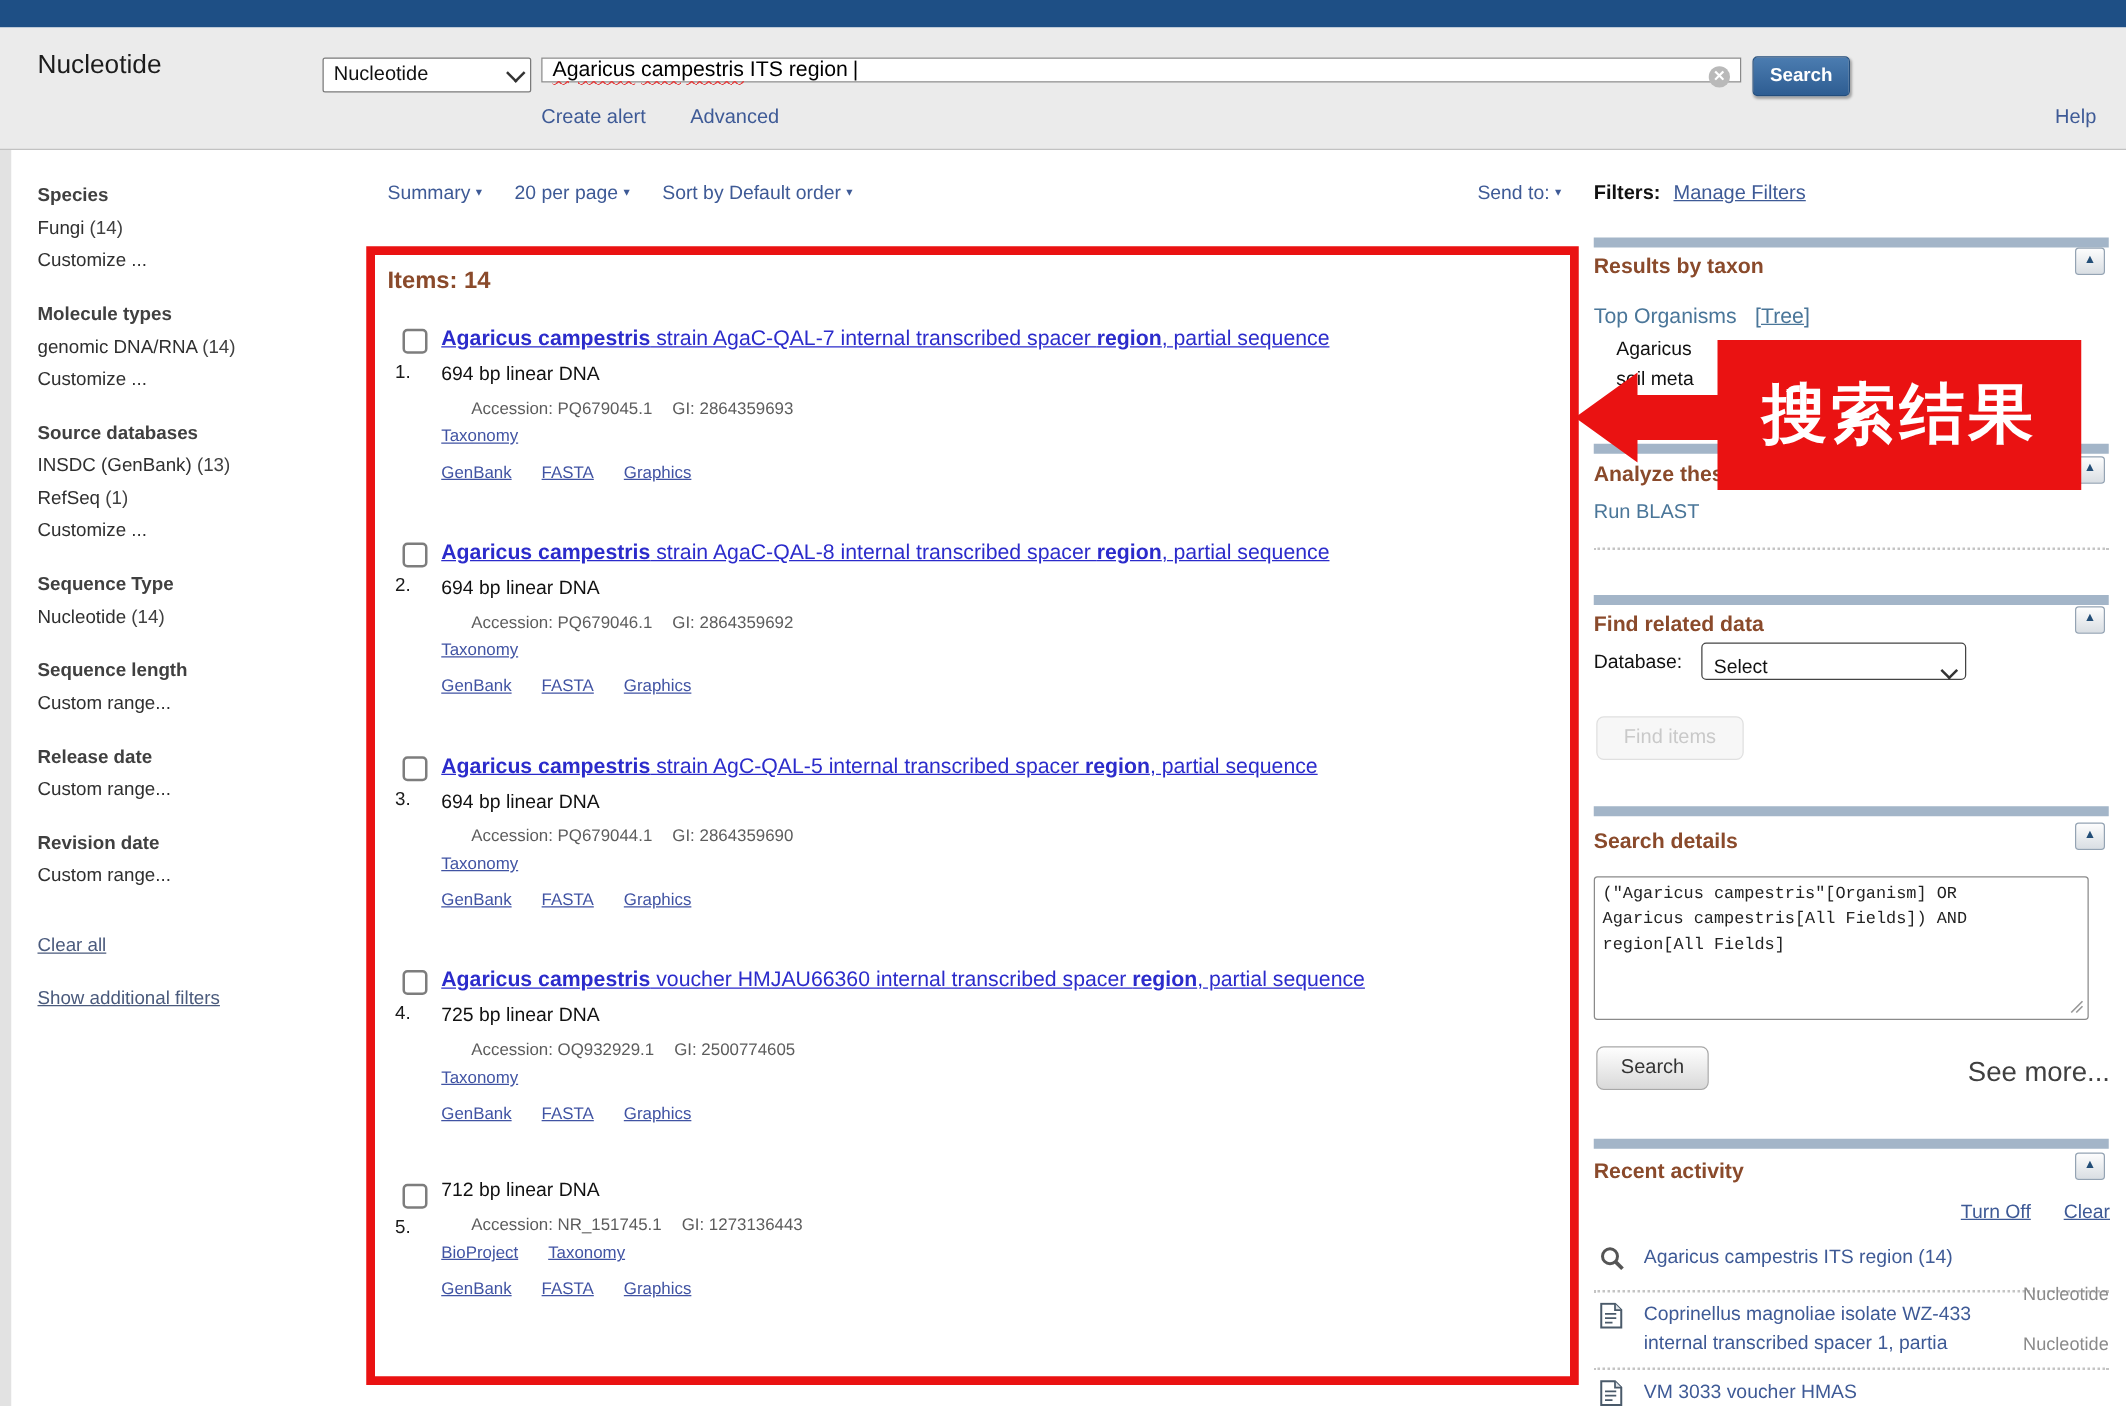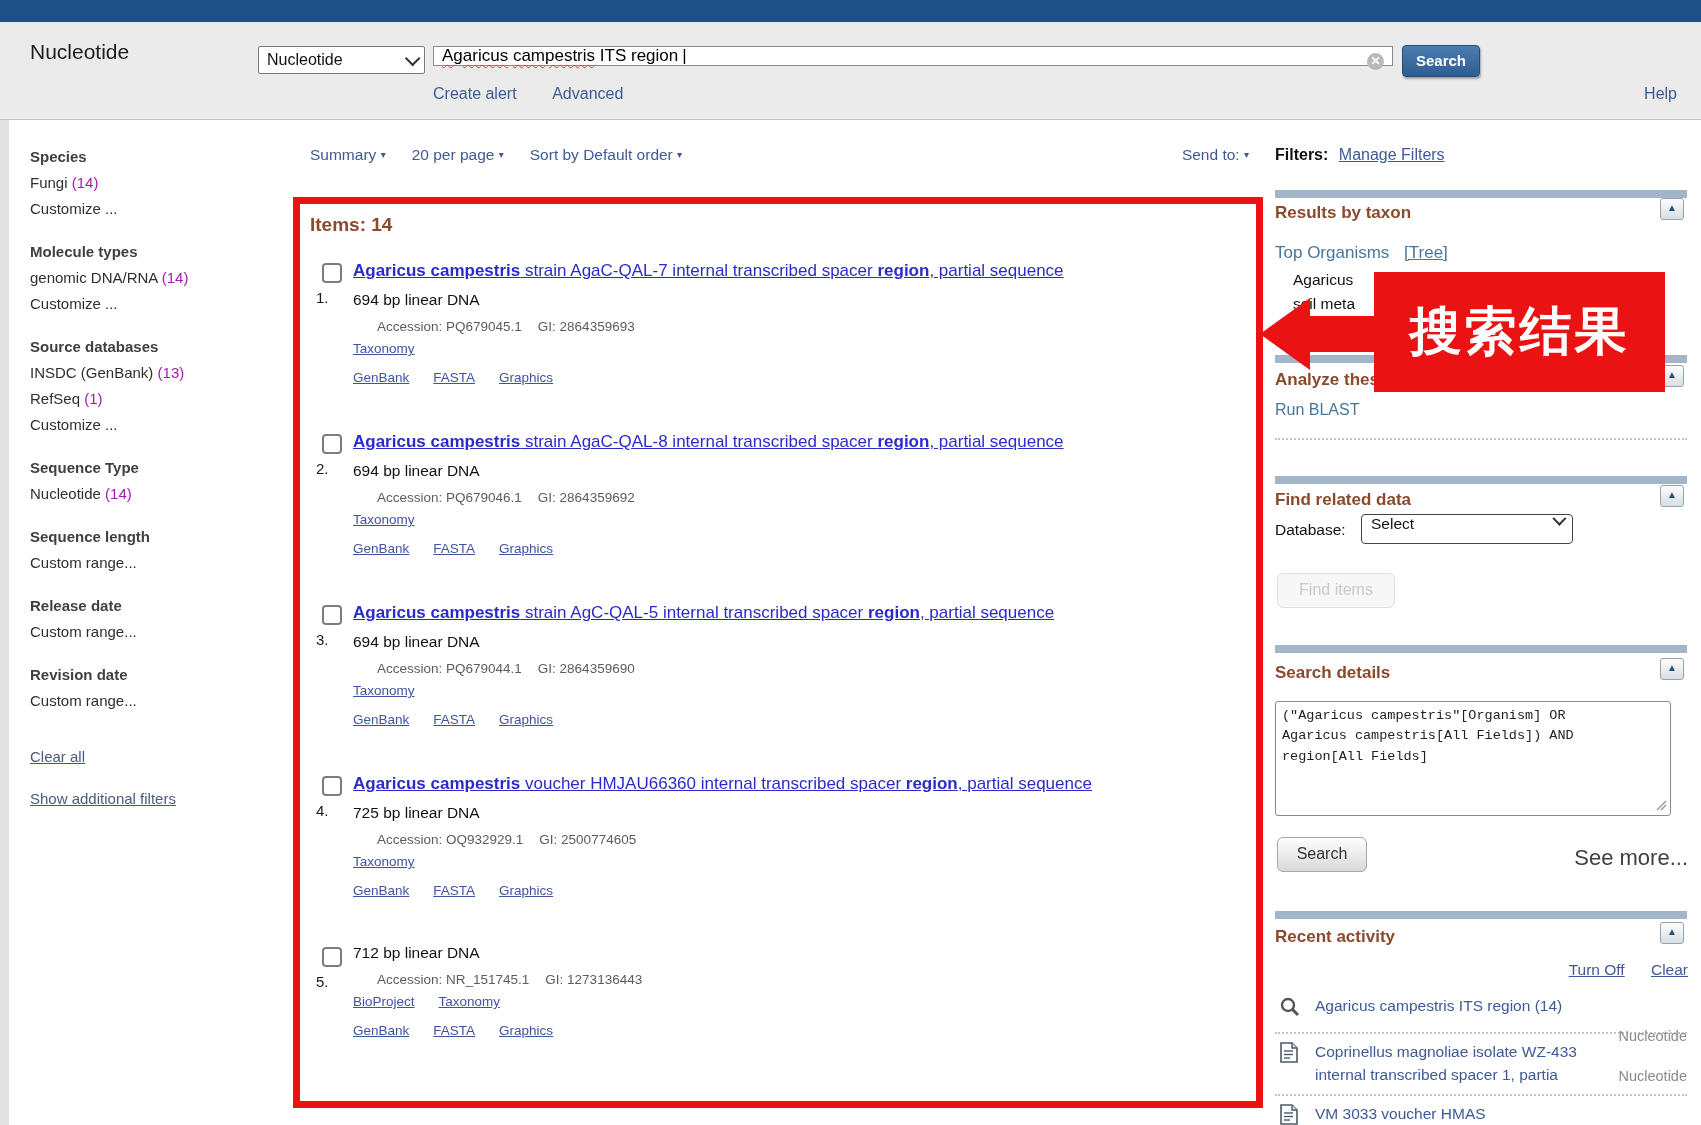--- a/index.html
+++ b/index.html
@@ -25,21 +25,21 @@
               color:#fff;font-weight:bold;font-size:15px;text-align:center;line-height:29px;}
   .hdr-links{position:absolute;left:433px;top:85px;font-size:16px;color:var(--c-link,#3e5a96);}
   .hdr-links span{margin-right:32px;}
   .help-link{position:absolute;right:24px;top:85px;font-size:16px;color:var(--c-link,#3e5a96);}
 
   
   .sidebar{position:absolute;left:30px;top:144px;width:245px;font-size:15px;}
   .sb-section{margin-bottom:17px;}
   .sb-head{font-weight:bold;color:#404040;line-height:26px;}
   .sb-item{color:#2f2f2f;line-height:26px;cursor:pointer;}
-  .sb-item .cnt{color:#a21caf;margin-top:28px;}
+  .sb-item .cnt{color:#404040;margin-top:28px;}
   .sb-foot{display:block;color:#4a5a7c;text-decoration:underline;line-height:26px;}
   .sb-clear{margin-top:30px;}
   .sb-show{margin-top:16px;}
 
   
   .toolbar{position:absolute;left:310px;top:146px;width:945px;display:flex;font-size:15.5px;color:var(--c-link,#3e5a96);}
   .tb-item{margin-right:26px;}
   .tb-sendto{margin-left:auto;margin-right:6px;}
   .tri{font-size:10px;vertical-align:2px;color:#3e5a96;}
 
@@ -68,21 +68,21 @@
   .collapse{position:absolute;right:6px;width:22px;height:20px;border:1px solid #94a3b3;border-radius:3px;
             background:linear-gradient(#fdfdfd,#d9dee3);text-align:center;line-height:18px;font-size:10px;color:#234e77;}
   .steel{color:#4a7699;}
   .taxon-sub{position:absolute;left:0;top:100px;font-size:17px;}
   .taxon-sub a{text-decoration:underline;color:#4a7699;margin-left:10px;}
   .org{position:absolute;left:18px;font-size:15.5px;color:#111;}
   .runblast{position:absolute;left:0;top:258px;font-size:16px;color:#4a7699;}
   .dotted{position:absolute;left:0;width:412px;border-top:2px dotted #c4c4c4;}
   .dbrow{position:absolute;left:0;top:378px;font-size:15.5px;color:#111;}
   .dbrow .sel{position:absolute;left:86px;top:-7px;width:212px;height:30px;border:1px solid #444;border-radius:4px;background:#fff;
-              display:flex;align-items:flex-start;padding:0 9px;box-sizing:border-box;font-size:15.5px;}
+              display:flex;align-items:flex-end;padding:0 9px;box-sizing:border-box;font-size:15.5px;}
   .dbrow .chev{margin-left:auto;width:8px;height:8px;border-right:2px solid #333;border-bottom:2px solid #333;transform:rotate(45deg) translateY(-2px);}
   .finditems{position:absolute;left:2px;top:430px;width:116px;height:33px;border:1px solid #e0e0e0;border-radius:6px;background:#f7f7f7;
              color:#c9c9c9;font-size:16px;text-align:center;line-height:31px;}
   .sd-text{position:absolute;left:0;top:558px;width:396px;height:115px;border:1px solid #8a8a8a;border-radius:3px;background:#fff;
            font-family:"Liberation Mono",monospace;font-size:13.5px;line-height:1.5;color:#222;padding:4px 6px;box-sizing:border-box;white-space:pre-wrap;}
   .resize-h{position:absolute;left:380px;top:656px;width:12px;height:12px;}
   .searchbtn2{position:absolute;left:2px;top:694px;width:88px;height:33px;border:1px solid #a8a8a8;border-radius:6px;
               background:linear-gradient(#fefefe,#d9d9d9);color:#333;font-size:16px;text-align:center;line-height:31px;}
   .seemore{position:absolute;right:2px;top:702px;font-size:22px;color:#404040;}
   .ra-ctrl{position:absolute;right:2px;top:818px;font-size:15.5px;}

